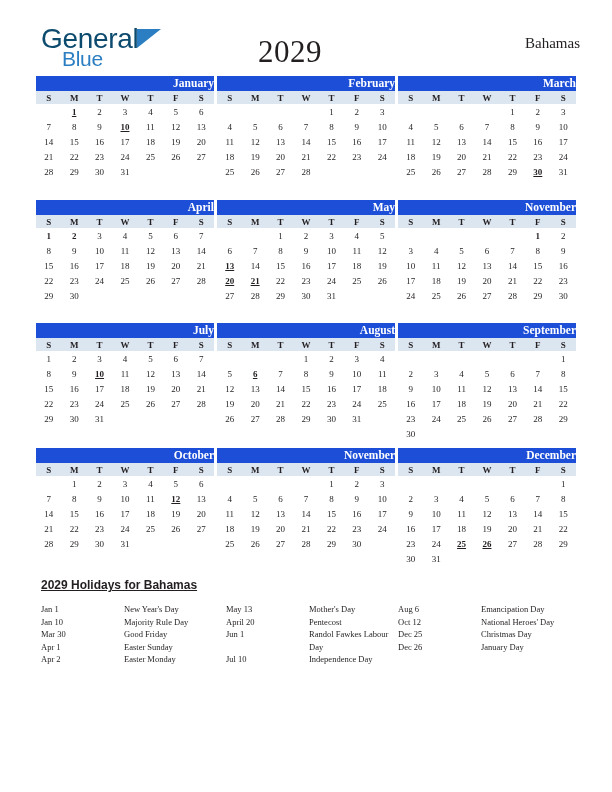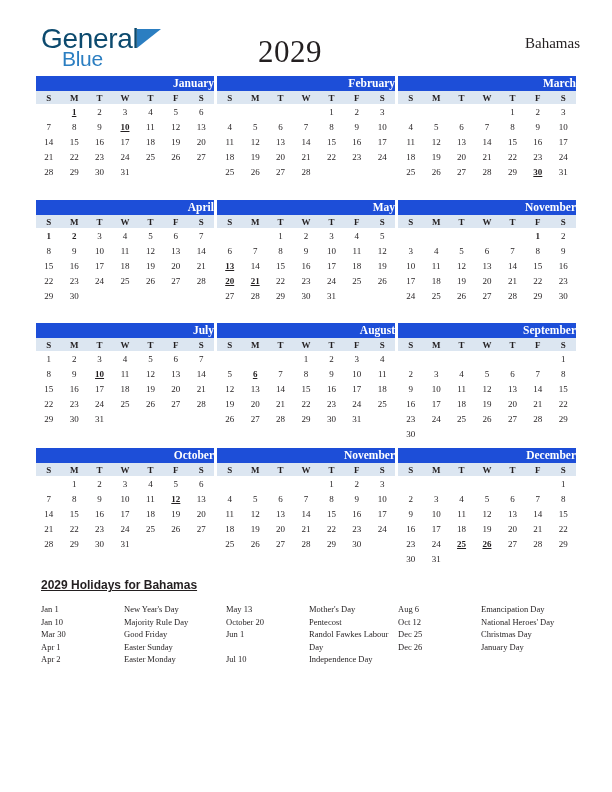--- a/index.html
+++ b/index.html
@@ -1000,21 +1000,21 @@
           <span class="legend-date">Apr 2</span>
           <span class="legend-name">Easter Monday</span>
         </div>
       </div>
       <div class="legend-col legend-col-2">
         <div class="legend-item">
           <span class="legend-date">May 13</span>
           <span class="legend-name">Mother's Day</span>
         </div>
         <div class="legend-item">
-          <span class="legend-date">October 20</span>
+          <span class="legend-date">April 20</span>
           <span class="legend-name">Pentecost</span>
         </div>
         <div class="legend-item">
           <span class="legend-date">Jun 1</span>
           <span class="legend-name">Randol Fawkes Labour Day</span>
         </div>
         <div class="legend-item">
           <span class="legend-date">Jul 10</span>
           <span class="legend-name">Independence Day</span>
         </div>

